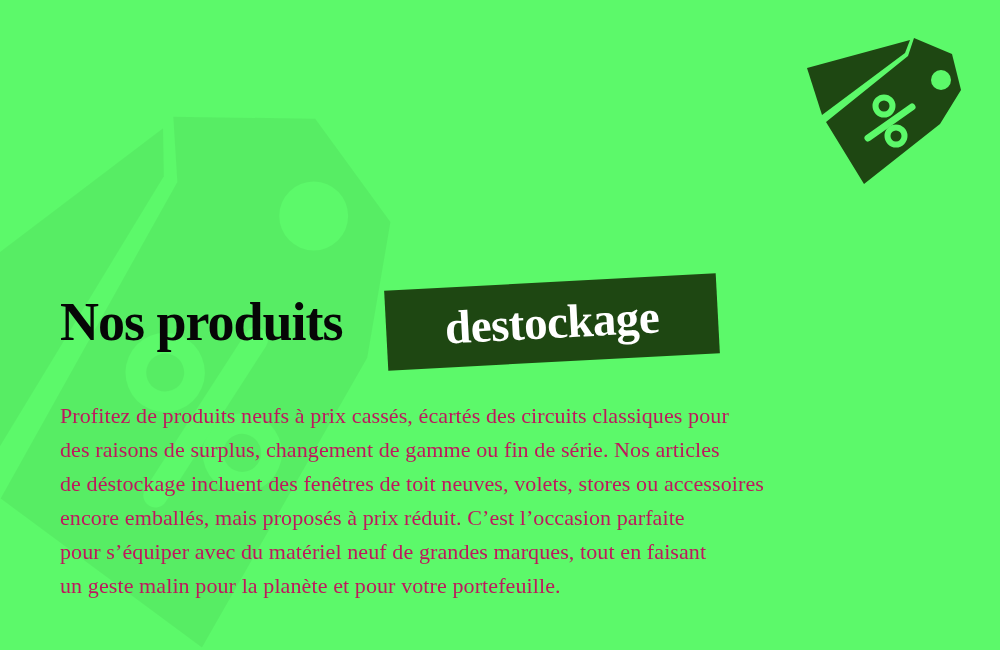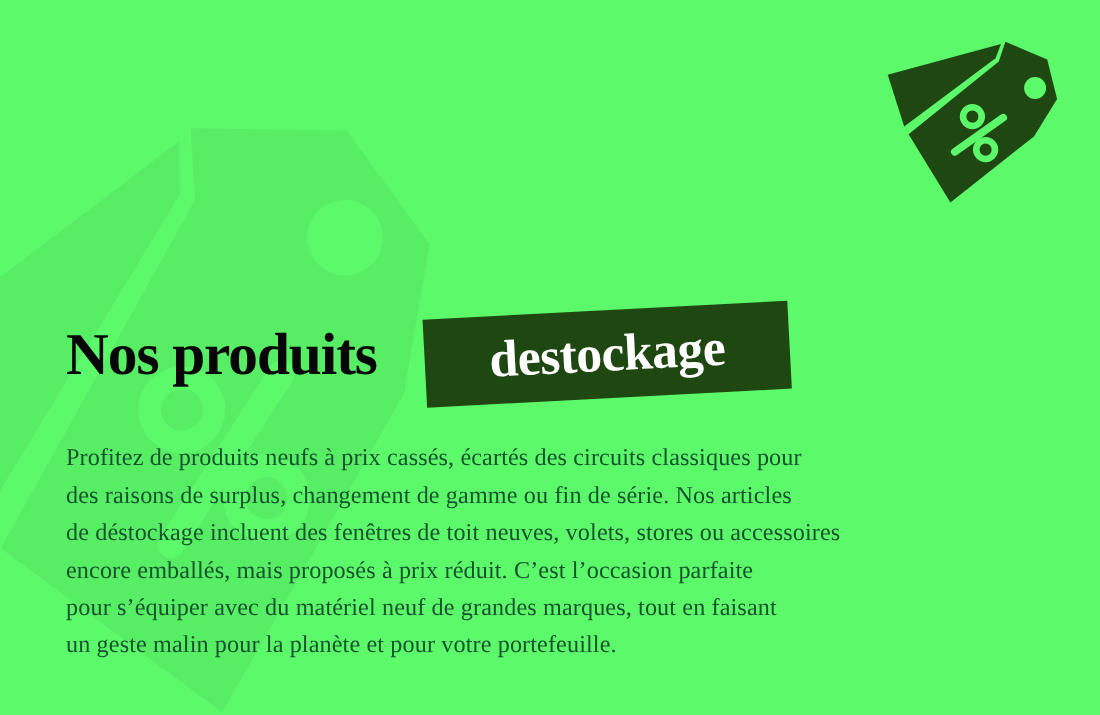--- a/index.html
+++ b/index.html
@@ -67,21 +67,21 @@
   }
   
   .copy {
     position: absolute;
     left: 60px;
     top: 399px;
     margin: 0;
     font-size: 22px;
     line-height: 34px;
     letter-spacing: 0.1px;
-    color: #14532d;
+    color: #be185d;
     white-space: pre;
   }
 </style>
 </head>
 <body>
 
 <div class="banner">
 
   <div class="watermark">
     <svg viewBox="0 0 180 180" aria-hidden="true">

